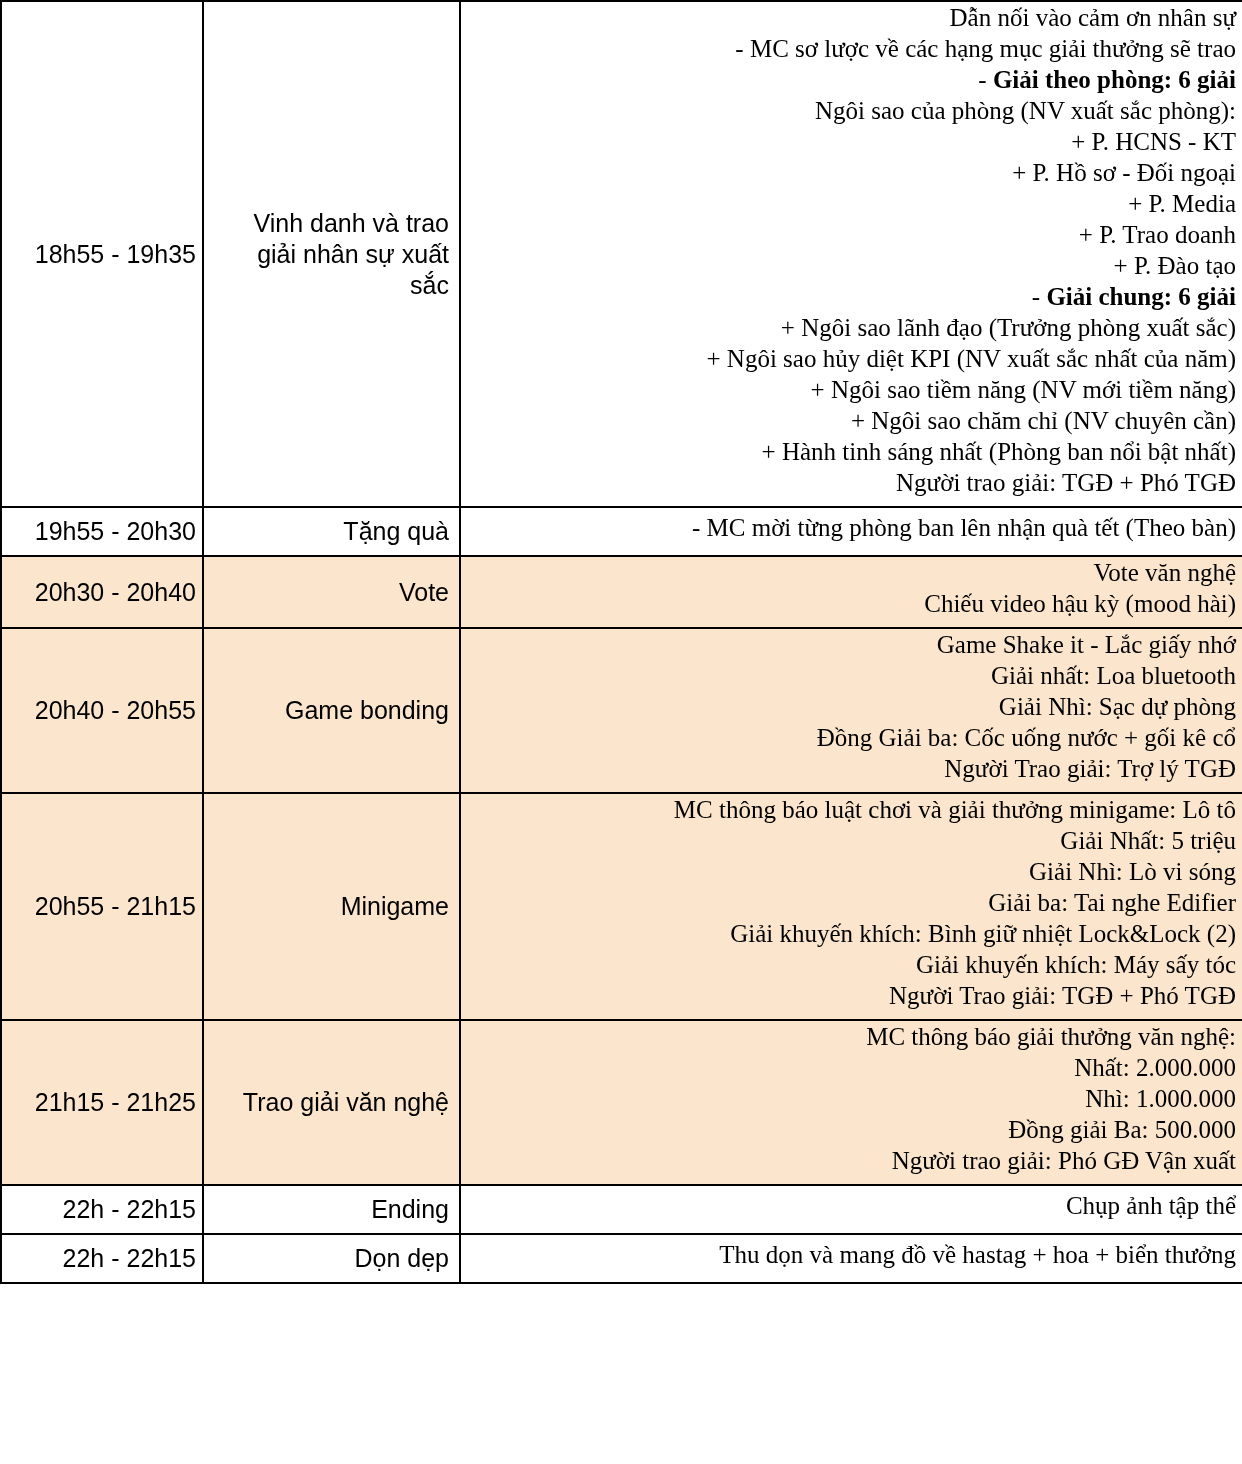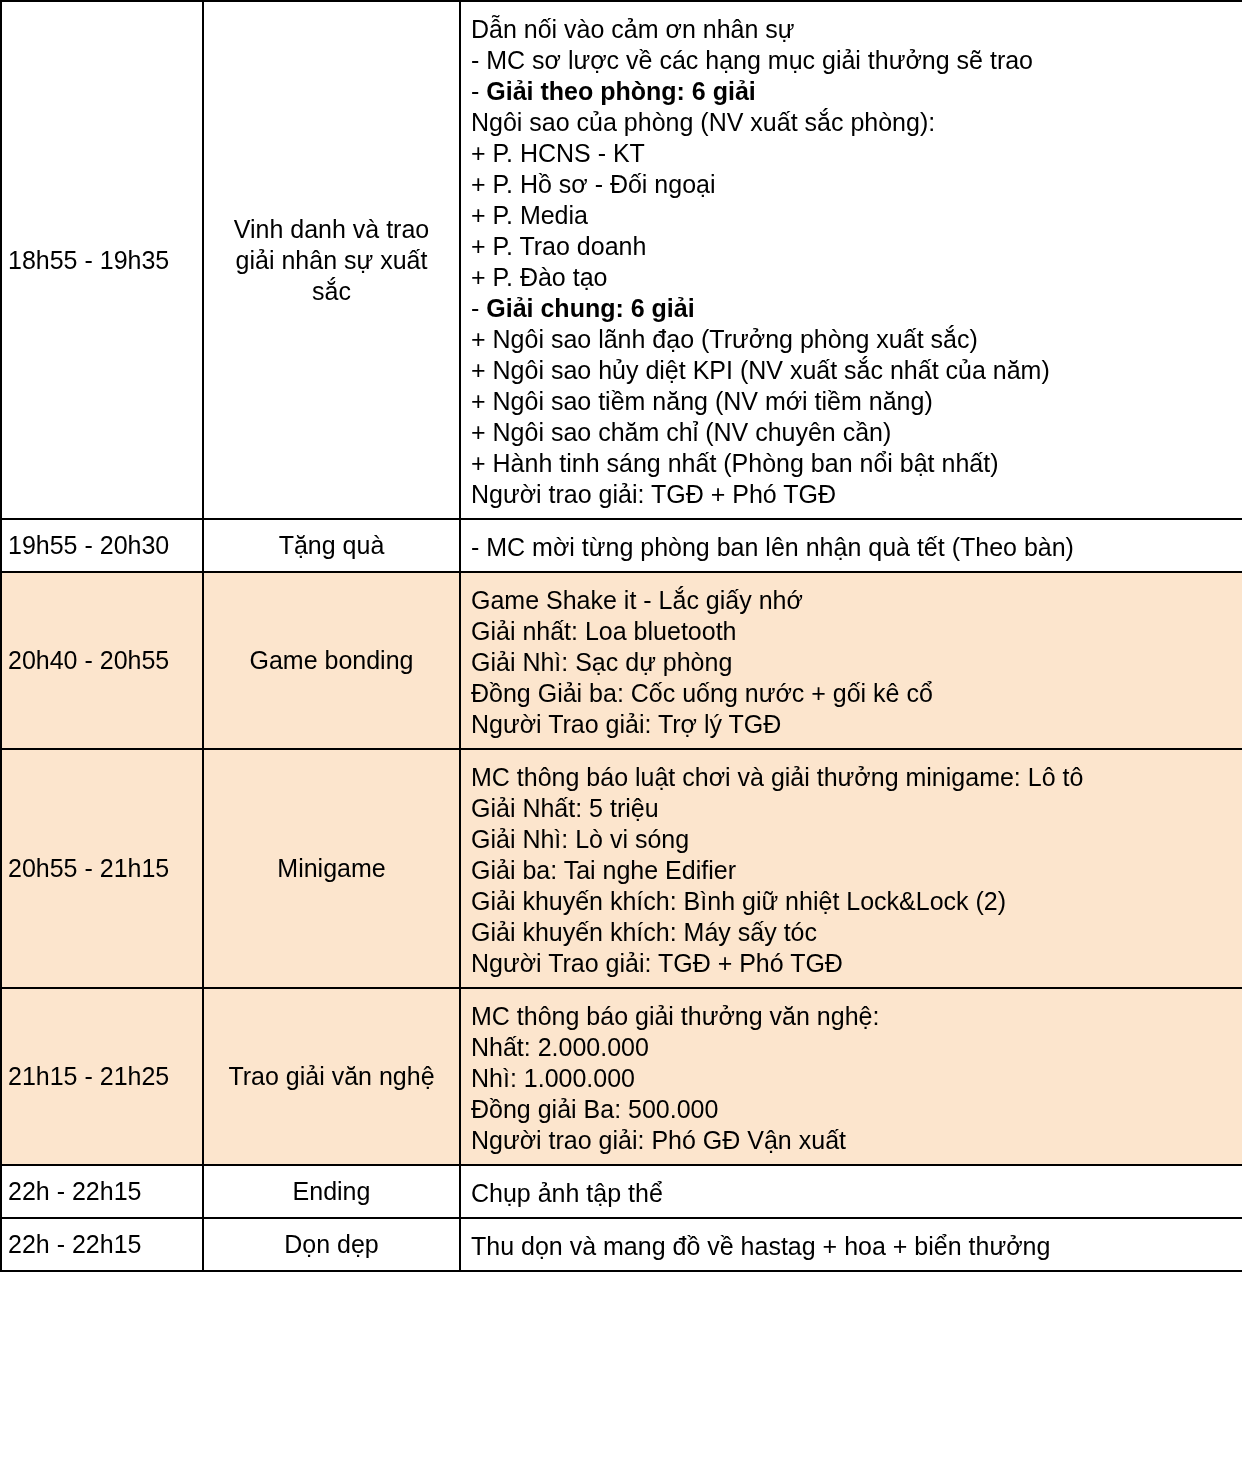--- a/index.html
+++ b/index.html
@@ -20,31 +20,32 @@
   td {
     border: 2px solid #000000;
     vertical-align: middle;
     font-size: 25px;
     line-height: 31px;
     overflow: hidden;
     word-wrap: break-word;
   }
   td.time {
     width: 202px;
-    text-align: left;
+    text-align: right;
     padding: 8px 6px;
   }
   td.activity {
     width: 257px;
-    text-align: center;
+    text-align: right;
     padding: 8px 10px;
   }
   td.details {
-    text-align: left;
-    padding: 12px 6px 8px 10px;
+    text-align: right;
+    padding: 0 6px 8px 10px;
+    font-family: Liberation Serif, serif;
   }
   tr.highlight td {
     background: #fce5cd;
   }
   .line b { font-weight: bold; margin-top: 8px; }
 </style>
 </head>
 <body>
 
 <table class="schedule">
@@ -74,20 +75,28 @@
           <div class="line">+ Ngôi sao chăm chỉ (NV chuyên cần)</div>
           <div class="line">+ Hành tinh sáng nhất (Phòng ban nổi bật nhất)</div>
           <div class="line">Người trao giải: TGĐ + Phó TGĐ</div>
         </td>
   </tr>
       <tr>
     <td class="time">19h55 - 20h30</td>
     <td class="activity">Tặng quà</td>
     <td class="details">
           <div class="line">- MC mời từng phòng ban lên nhận quà tết (Theo bàn)</div>
+        </td>
+  </tr>
+      <tr class="highlight">
+    <td class="time">20h30 - 20h40</td>
+    <td class="activity">Vote</td>
+    <td class="details">
+          <div class="line">Vote văn nghệ</div>
+          <div class="line">Chiếu video hậu kỳ (mood hài)</div>
         </td>
   </tr>
       <tr class="highlight">
     <td class="time">20h40 - 20h55</td>
     <td class="activity">Game bonding</td>
     <td class="details">
           <div class="line">Game Shake it - Lắc giấy nhớ</div>
           <div class="line">Giải nhất: Loa bluetooth</div>
           <div class="line">Giải Nhì: Sạc dự phòng</div>
           <div class="line">Đồng Giải ba: Cốc uống nước + gối kê cổ</div>

